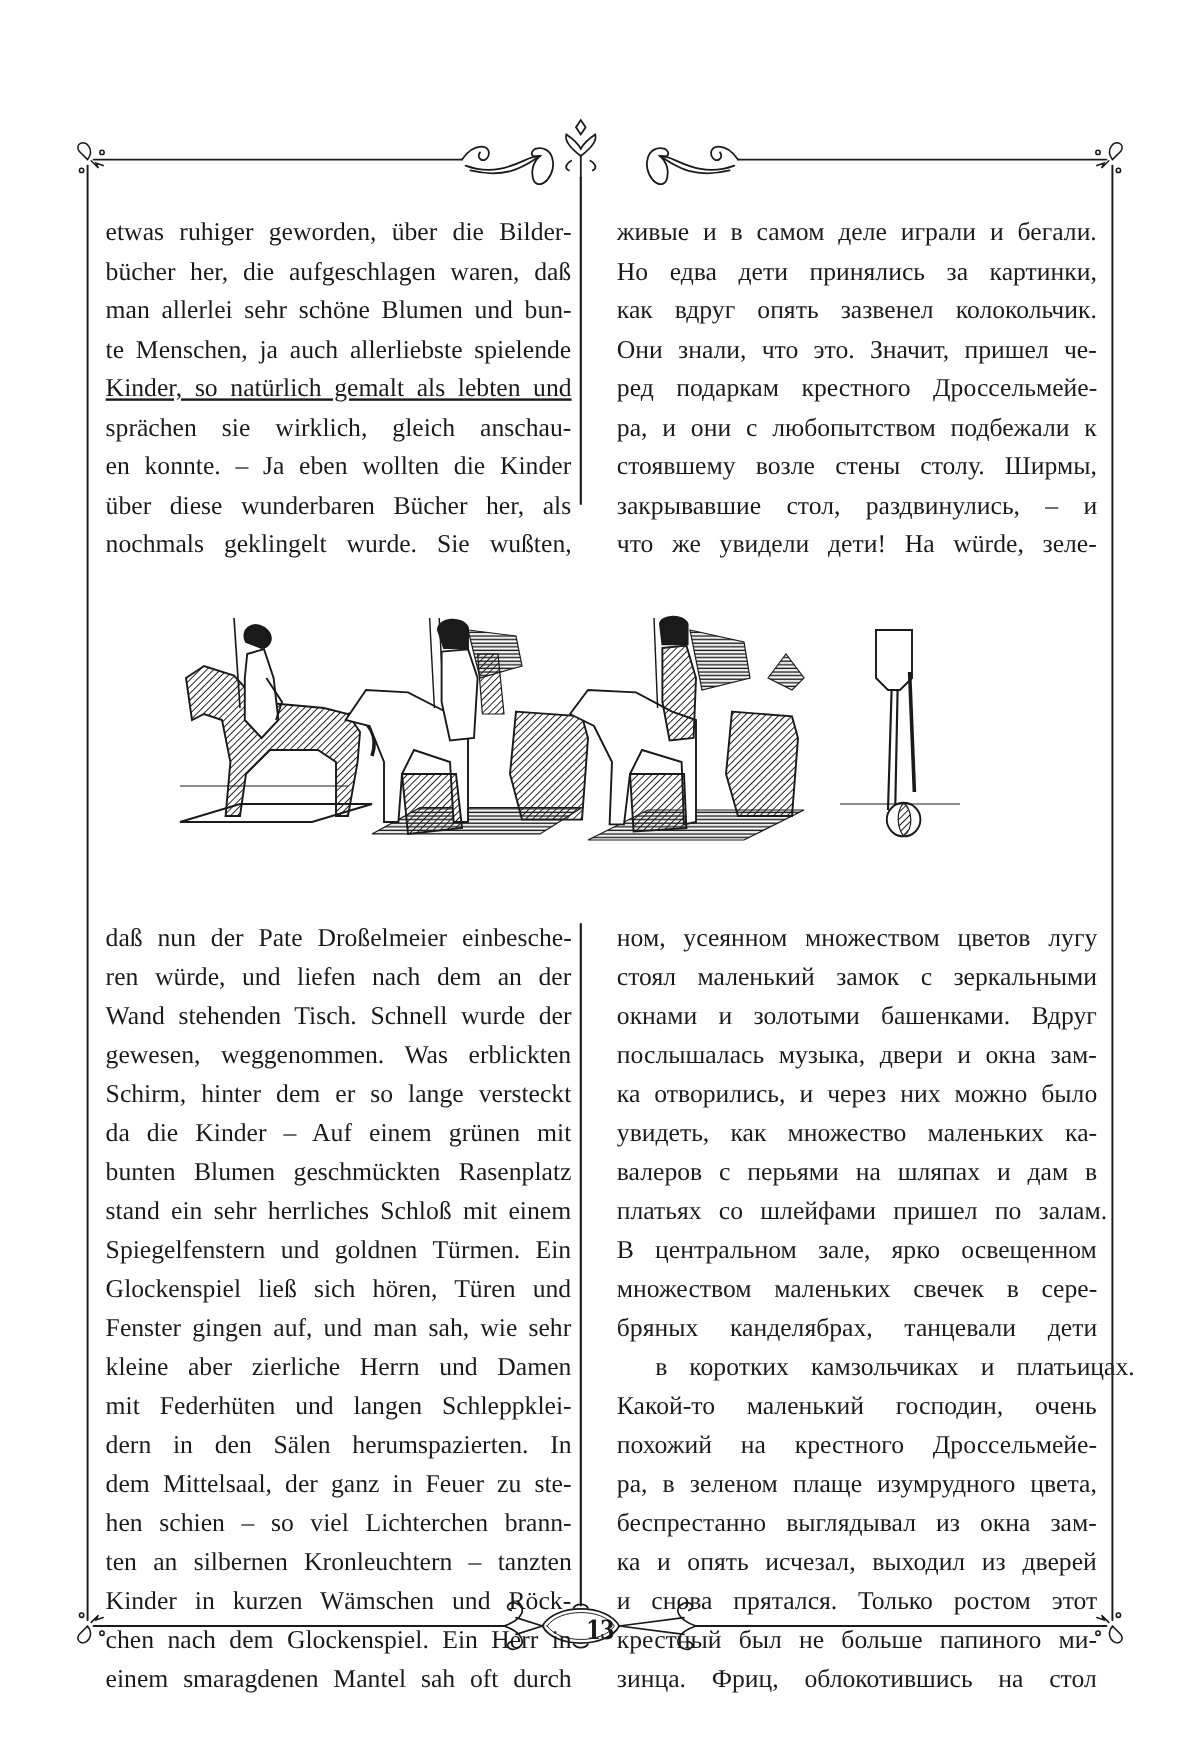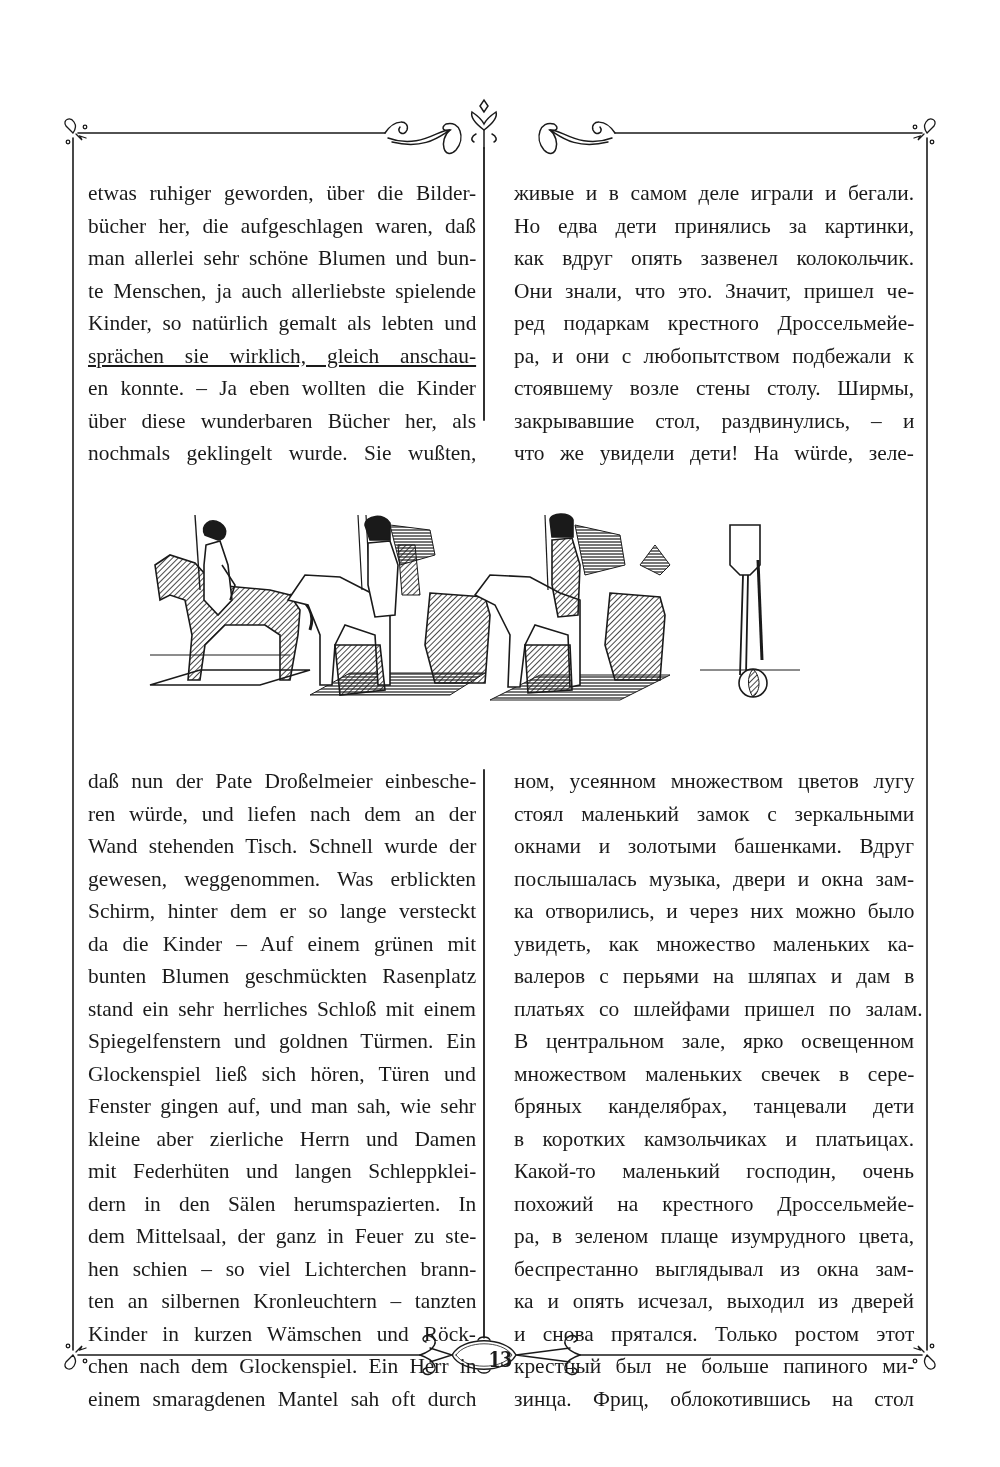--- a/index.html
+++ b/index.html
@@ -89,22 +89,22 @@
         <path d="M478 1370 C 480 1374, 488 1374, 490 1370"></path>
       </g>
     </g>
   </svg>
 
   <div class="col col-de-top">
     <span class="line" style="display: block; width: auto; word-spacing: 7.4px;">etwas ruhiger geworden, über die Bilder-</span>
     <span class="line" style="display: block; width: auto; word-spacing: 6.8px;">bücher her, die aufgeschlagen waren, daß</span>
     <span class="line" style="display: block; width: auto; word-spacing: 4.33333px;">man allerlei sehr schöne Blumen und bun-</span>
     <span class="line" style="display: block; width: auto; word-spacing: 4.4px;">te Menschen, ja auch allerliebste spielende</span>
-    <span class="line" style="display: block; width: auto; word-spacing: 5.16667px;">Kinder, so natürlich gemalt als lebten und</span>
-    <span class="line" style="display: block; width: auto; word-spacing: 15.5px; text-decoration: underline;">sprächen sie wirklich, gleich anschau-</span>
+    <span class="line" style="display: block; width: auto; word-spacing: 5.16667px; text-decoration: underline;">Kinder, so natürlich gemalt als lebten und</span>
+    <span class="line" style="display: block; width: auto; word-spacing: 15.5px;">sprächen sie wirklich, gleich anschau-</span>
     <span class="line" style="display: block; width: auto; word-spacing: 6.85714px;">en konnte. – Ja eben wollten die Kinder</span>
     <span class="line" style="display: block; width: auto; word-spacing: 10px;">über diese wunderbaren Bücher her, als</span>
     <span class="line" style="display: block; width: auto; word-spacing: 11.25px;">nochmals geklingelt wurde. Sie wußten,</span>
   </div>
 
   <div class="col col-ru-top">
     <span class="line" style="display: block; width: auto; word-spacing: 6.14286px;">живые и в самом деле играли и бегали.</span>
     <span class="line" style="display: block; width: auto; word-spacing: 12.6px;">Но едва дети принялись за картинки,</span>
     <span class="line" style="display: block; width: auto; word-spacing: 13px;">как вдруг опять зазвенел колокольчик.</span>
     <span class="line" style="display: block; width: auto; word-spacing: 7.33333px;">Они знали, что это. Значит, пришел че-</span>
@@ -201,21 +201,21 @@
     <span class="line" style="display: block; width: auto; word-spacing: 12.5px;">стоял маленький замок с зеркальными</span>
     <span class="line" style="display: block; width: auto; word-spacing: 12.25px;">окнами и золотыми башенками. Вдруг</span>
     <span class="line" style="display: block; width: auto; word-spacing: 6.8px;">послышалась музыка, двери и окна зам-</span>
     <span class="line" style="display: block; width: auto; word-spacing: 6.33333px;">ка отворились, и через них можно было</span>
     <span class="line" style="display: block; width: auto; word-spacing: 12.25px;">увидеть, как множество маленьких ка-</span>
     <span class="line" style="display: block; width: auto; word-spacing: 8.71429px;">валеров с перьями на шляпах и дам в</span>
     <span class="line" style="display: block; width: auto; word-spacing: 9px;">платьях со шлейфами пришел по залам.</span>
     <span class="line" style="display: block; width: auto; word-spacing: 12.25px;">В центральном зале, ярко освещенном</span>
     <span class="line" style="display: block; width: auto; word-spacing: 13.5px;">множеством маленьких свечек в сере-</span>
     <span class="line" style="display: block; width: auto; word-spacing: 21px;">бряных канделябрах, танцевали дети</span>
-    <span class="line" style="display: block; width: auto; word-spacing: 13px;">в коротких камзольчиках и платьицах.</span>
+    <span class="line" style="display: block; width: auto; word-spacing: 13px; margin-left: 32px;">в коротких камзольчиках и платьицах.</span>
     <span class="line" style="display: block; width: auto; word-spacing: 21px;">Какой-то маленький господин, очень</span>
     <span class="line" style="display: block; width: auto; word-spacing: 18.6667px;">похожий на крестного Дроссельмейе-</span>
     <span class="line" style="display: block; width: auto; word-spacing: 7.2px;">ра, в зеленом плаще изумрудного цвета,</span>
     <span class="line" style="display: block; width: auto; word-spacing: 11.25px;">беспрестанно выглядывал из окна зам-</span>
     <span class="line" style="display: block; width: auto; word-spacing: 8.5px;">ка и опять исчезал, выходил из дверей</span>
     <span class="line" style="display: block; width: auto; word-spacing: 12px;">и снова прятался. Только ростом этот</span>
     <span class="line" style="display: block; width: auto; word-spacing: 9px;">крестный был не больше папиного ми-</span>
     <span class="line" style="display: block; width: auto; word-spacing: 16px;">зинца. Фриц, облокотившись на стол</span>
   </div>
 

